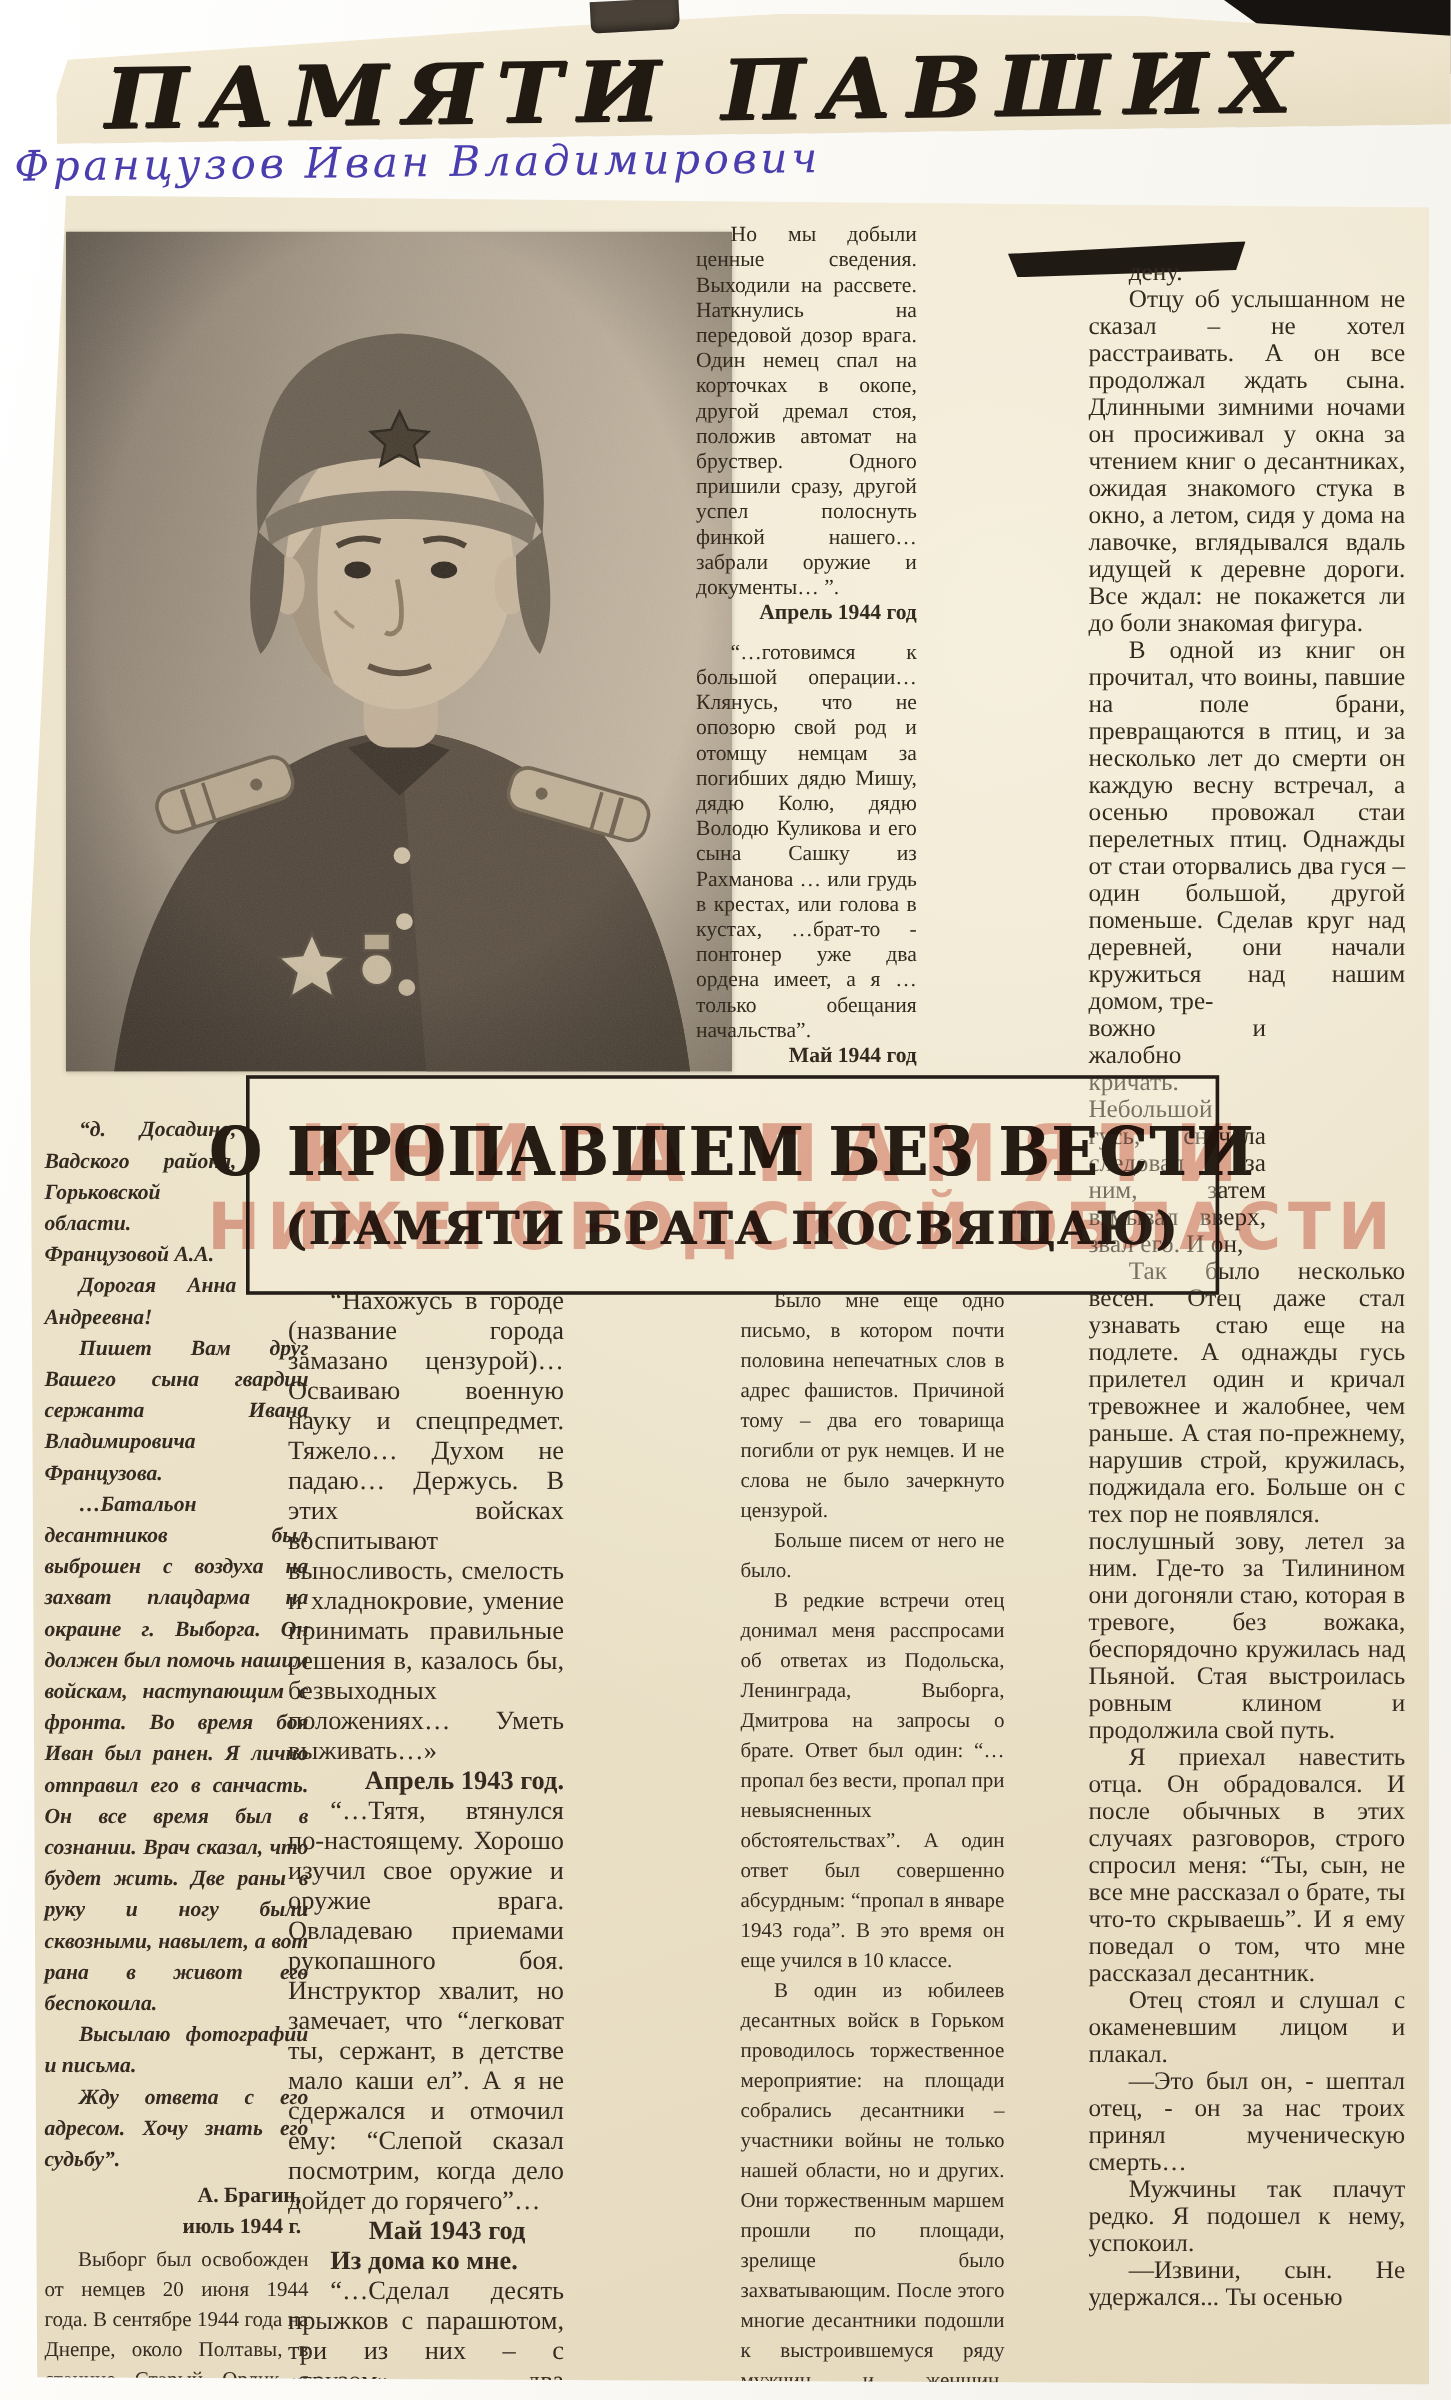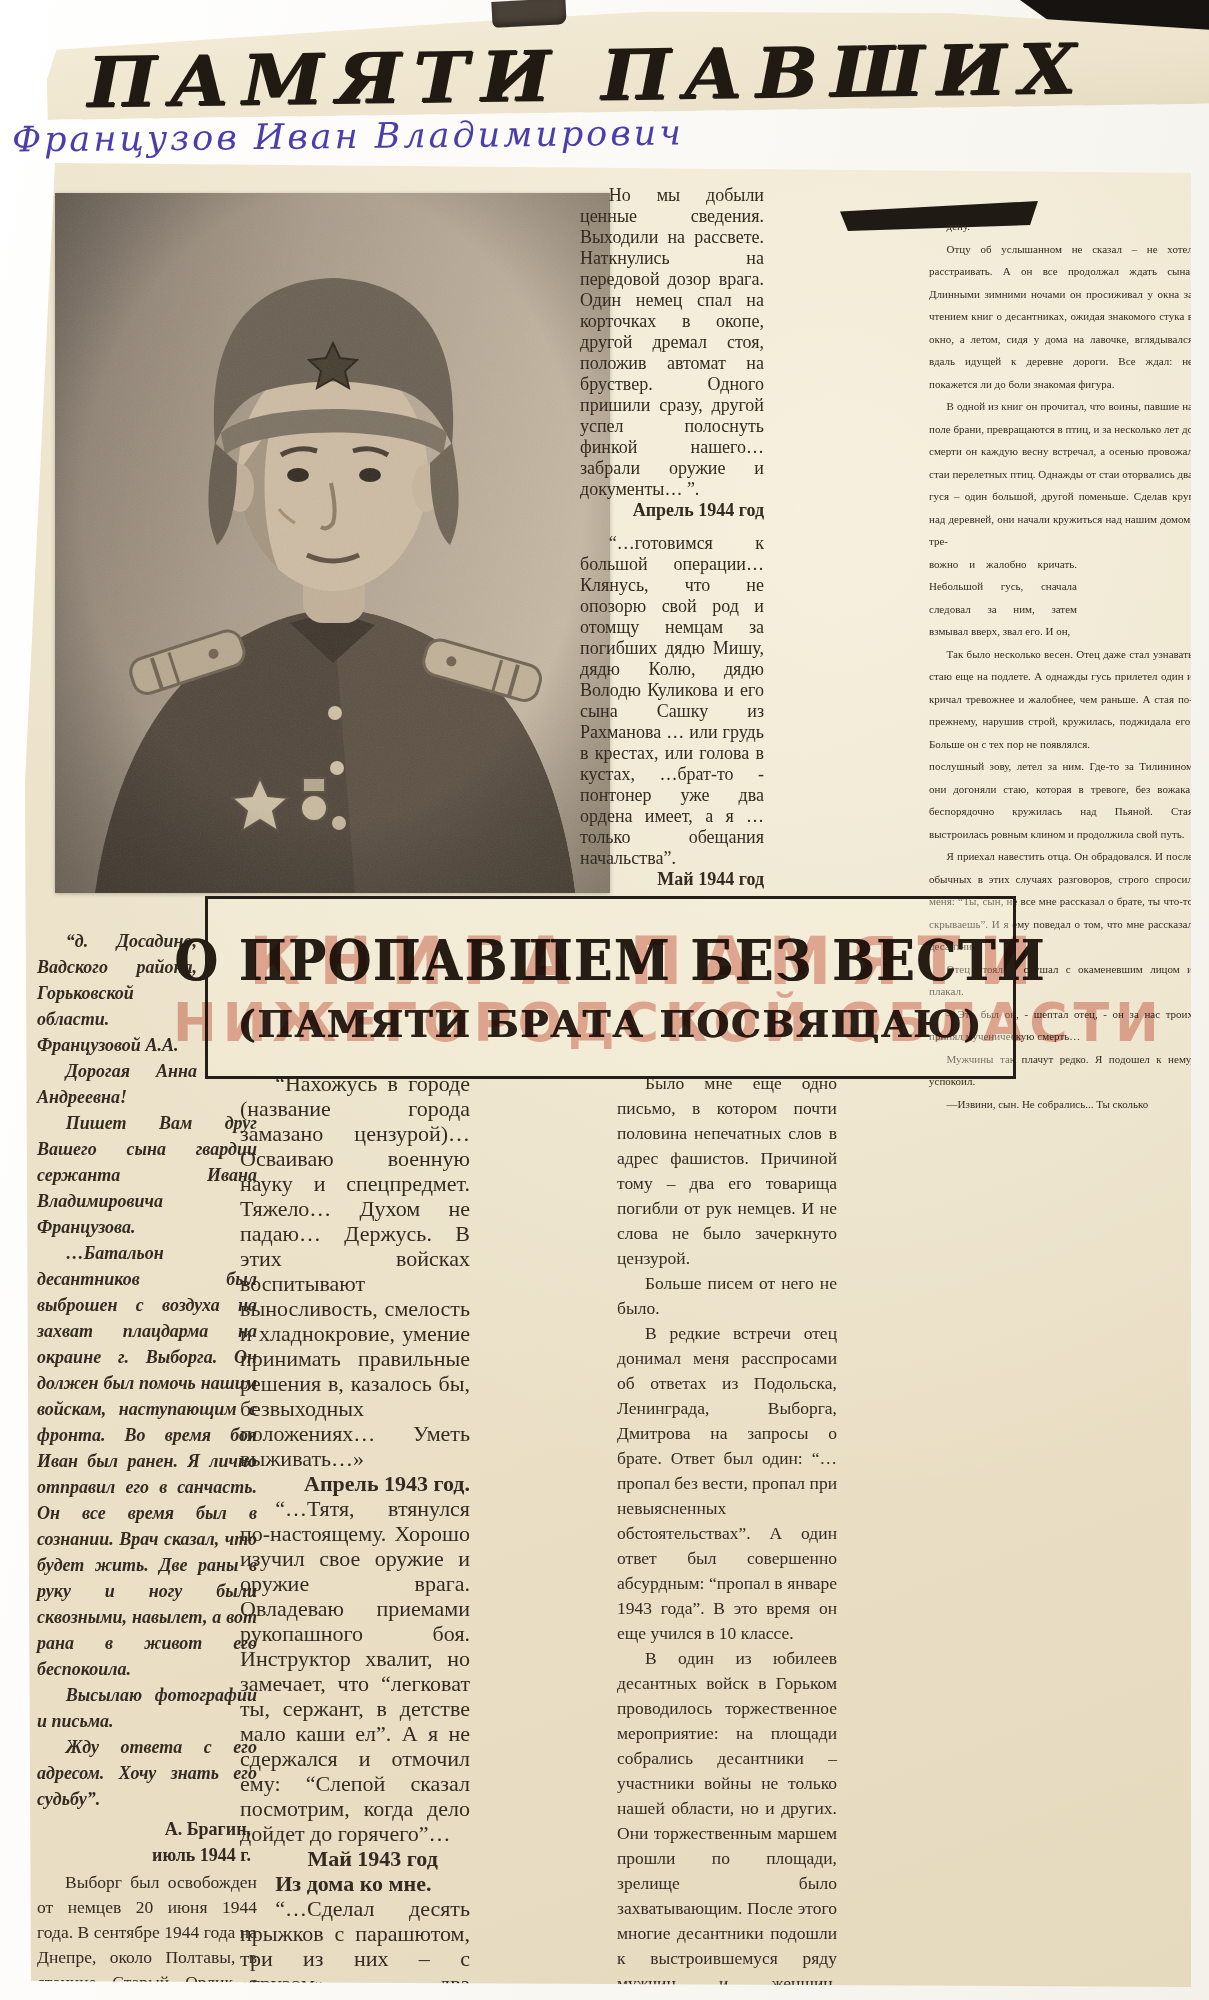--- a/index.html
+++ b/index.html
@@ -41,21 +41,21 @@
     box-shadow:inset 0 0 0 2px rgba(90,78,60,.4), 0 1px 4px rgba(60,50,35,.3);}
   .photo svg{display:block;}
   
   .col{z-index:2;text-align:justify;}
   .col p{margin:0;text-indent:1.6em;}
   .col p.gap{margin-top:12px;}
   .date{font-weight:bold;text-align:right;text-indent:0;margin:4px 0 10px;}
   .datec{font-weight:bold;text-align:center;text-indent:0;margin:4px 0 10px;}
   .subhead{font-weight:bold;text-indent:1.2em;text-align:left;margin:6px 0 4px;}
   .col1{left:555px;top:22px;width:184px;font-size:18px;line-height:21px;}
-  .col4{left:904px;top:52px;width:264px;font-size:11px;line-height:22.5px;}
+  .col4{left:882px;top:52px;width:264px;font-size:21px;line-height:22.5px;}
   .col4-narrow{width:148px;}
   .colL{left:12px;top:765px;width:220px;font-size:18px;line-height:26px;
     font-style:italic;font-weight:bold;}
   .colL .spacer{float:right;width:60px;height:150px;}
   .colL .sig{font-style:normal;text-align:right;margin:4px 6px 2px 0;}
   .colL .post{font-style:normal;font-weight:normal;font-size:17.5px;line-height:25px;}
   .colM1{left:215px;top:908px;width:230px;font-size:22px;line-height:25px;}
   .colM2{left:592px;top:908px;width:220px;font-size:17.5px;line-height:25px;}
   .blackbar{left:815px;top:38px;width:198px;height:30px;background:#201a15;z-index:2;
     clip-path:polygon(0 35%,100% 0,96% 80%,4% 100%);}
@@ -180,21 +180,21 @@
     <p class="noindent">дену.</p>
     <p>Отцу об услышанном не сказал – не хотел расстраивать. А он все продолжал ждать сына. Длинными зимними ночами он просиживал у окна за чтением книг о десантниках, ожидая знакомого стука в окно, а летом, сидя у дома на лавочке, вглядывался вдаль идущей к деревне дороги. Все ждал: не покажется ли до боли знакомая фигура.</p>
     <p>В одной из книг он прочитал, что воины, павшие на поле брани, превращаются в птиц, и за несколько лет до смерти он каждую весну встречал, а осенью провожал стаи перелетных птиц. Однажды от стаи оторвались два гуся – один большой, другой поменьше. Сделав круг над деревней, они начали кружиться над нашим домом, тре-</p>
     <div class="col4-narrow">вожно и жалобно кричать. Небольшой гусь, сначала следовал за ним, затем взмывал вверх, звал его. И он,</div>
     <p>Так было несколько весен. Отец даже стал узнавать стаю еще на подлете. А однажды гусь прилетел один и кричал тревожнее и жалобнее, чем раньше. А стая по-прежнему, нарушив строй, кружилась, поджидала его. Больше он с тех пор не появлялся.</p>
     <p style="text-indent:0;">послушный зову, летел за ним. Где-то за Тилинином они догоняли стаю, которая в тревоге, без вожака, беспорядочно кружилась над Пьяной. Стая выстроилась ровным клином и продолжила свой путь.</p>
     <p>Я приехал навестить отца. Он обрадовался. И после обычных в этих случаях разговоров, строго спросил меня: “Ты, сын, не все мне рассказал о брате, ты что-то скрываешь”. И я ему поведал о том, что мне рассказал десантник.</p>
     <p>Отец стоял и слушал с окаменевшим лицом и плакал.</p>
     <p>—Это был он, - шептал отец, - он за нас троих принял мученическую смерть…</p>
     <p>Мужчины так плачут редко. Я подошел к нему, успокоил.</p>
-    <p>—Извини, сын. Не собрались... Ты сколько</p>
+    <p>—Извини, сын. Не удержался... Ты осенью</p>
   </div>
 
   <div class="abs hbox">
     <div class="hline1">О ПРОПАВШЕМ БЕЗ ВЕСТИ</div>
     <div class="hline2">(ПАМЯТИ БРАТА ПОСВЯЩАЮ)</div>
   </div>
 
   <div class="abs wm wm1">КНИГА ПАМЯТИ</div>
   <div class="abs wm wm2">НИЖЕГОРОДСКОЙ ОБЛАСТИ</div>
 

